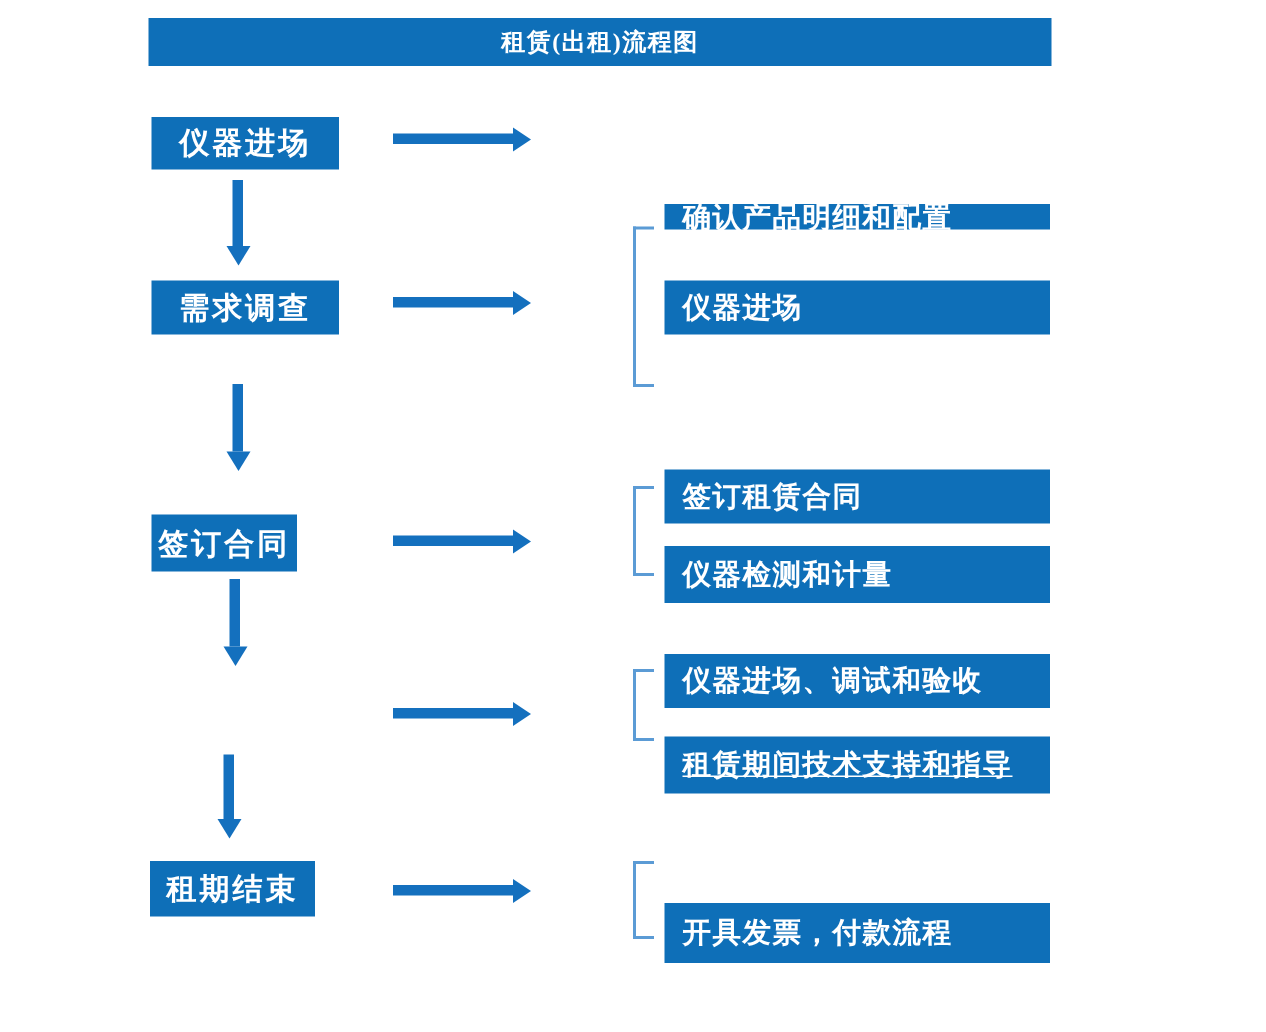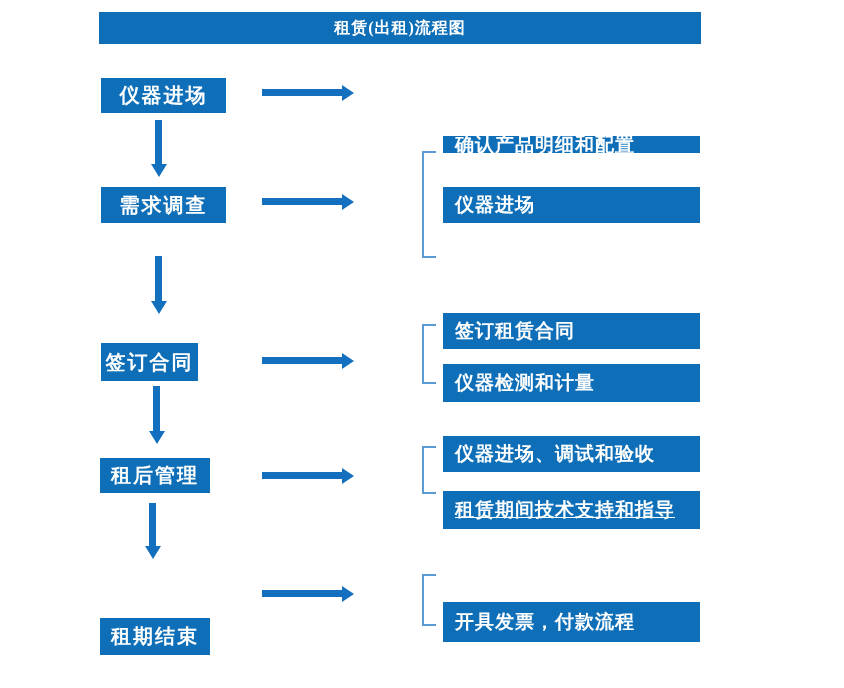--- a/index.html
+++ b/index.html
@@ -46,22 +46,21 @@
 
 <div class="canvas">
 
   <div class="title-bar">
     <span>租赁(出租)流程图</span>
   </div>
 
   <div class="box step" style="left:101px;top:78px;width:125px;height:35px;">仪器进场</div>
   <div class="box step" style="left:101px;top:187px;width:125px;height:36px;">需求调查</div>
   <div class="box step" style="left:101px;top:343px;width:97px;height:38px;">签订合同</div>
-  <div class="box step" style="left:100px;top:458px;width:110px;height:35px;">租后管理</div>
-  <div class="box step" style="left:100px;top:574px;width:110px;height:37px;margin-top:44px;">租期结束</div>
+  <div class="box step" style="left:100px;top:574px;width:110px;height:37px;">租期结束</div>
 
 
   <div class="box out" style="left:443px;top:136px;width:257px;height:17px;">确认产品明细和配置</div>
   <div class="box out" style="left:443px;top:187px;width:257px;height:36px;">仪器进场</div>
 
   <div class="box out" style="left:443px;top:313px;width:257px;height:36px;">签订租赁合同</div>
   <div class="box out" style="left:443px;top:364px;width:257px;height:38px;">仪器检测和计量</div>
 
   <div class="box out" style="left:443px;top:436px;width:257px;height:36px;">仪器进场、调试和验收</div>
   <div class="box out" style="left:443px;top:491px;width:257px;height:38px;text-decoration:underline;">租赁期间技术支持和指导</div>

